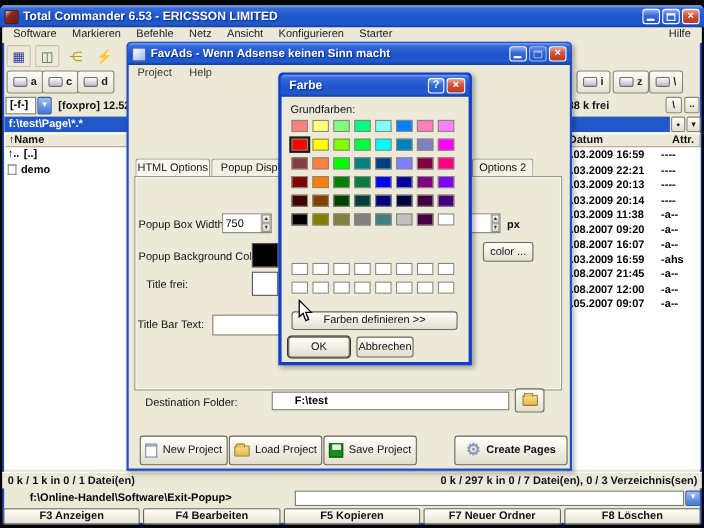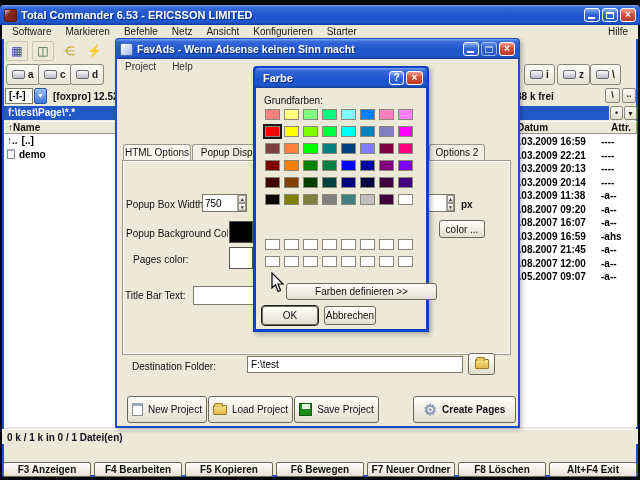--- a/index.html
+++ b/index.html
@@ -64,21 +64,21 @@
   .fa-menubar { position:absolute; left:0; top:20px; width:100%; height:14px; display:flex; gap:16px; padding:1px 8px; font-size:10px; color:#333; }
   .tab { position:absolute; top:104px; height:18px; border:1px solid #9a988a; border-bottom:none; border-radius:3px 3px 0 0; background:#F2F0E4; font-size:10px; text-align:center; line-height:16px; color:#111; }
   .tabbox { position:absolute; left:6px; top:121px; width:387px; height:193px; border:1px solid #fff; outline:1px solid #9a988a; background:#ECE9D8; }
   .fa-label { position:absolute; font-size:10px; color:#111; white-space:nowrap; }
   .spin { position:absolute; height:18px; background:#fff; border:1px solid #7a7a6a; display:flex; }
   .spin input { border:none; outline:none; width:100%; font-size:10px; padding:1px 2px; font-family:"Liberation Sans",sans-serif; }
   .spincol { width:11px; border-left:1px solid #aaa; display:flex; flex-direction:column; }
   .spincol div { flex:1; background:linear-gradient(#FDFDF8,#D8D4C4); border:1px solid #9a988a; font-size:5px; line-height:6px; text-align:center; color:#333; }
   .swatch { position:absolute; width:24px; height:22px; border:1px solid #555; }
   .xbtn { position:absolute; border:1px solid #6a6a5a; border-radius:3px; background:linear-gradient(#FFFFFA,#E2DECE); font-size:10px; color:#111; text-align:center; display:flex; align-items:center; justify-content:center; gap:5px; }
-  .txtin { position:absolute; background:#fff; border:1px solid #7a7a6a; font-size:10px; padding:1px 3px; }
+  .txtin { position:absolute; background:#fff; border:1px solid #7a7a6a; font-size:10px; padding:1px 20px;font-weight:bold; }
   .folder-ico { width:14px; height:10px; background:linear-gradient(#F8E088,#E0B848); border:1px solid #9a7a20; border-radius:1px; position:relative; }
   .folder-ico:before { content:""; position:absolute; left:0; top:-3px; width:7px; height:3px; background:#E8C860; border:1px solid #9a7a20; border-bottom:none; border-radius:2px 2px 0 0; }
   .doc-ico { width:11px; height:13px; background:#fff; border:1px solid #889; border-top:3px solid #9ab; }
   .save-ico { width:13px; height:13px; background:#1a8a1a; border:1px solid #0a5a0a; position:relative; }
   .save-ico:before { content:""; position:absolute; left:2px; top:0; width:8px; height:5px; background:#e8f0e8; }
   .gear-ico { font-size:15px; color:#8a98b8; line-height:15px; }
 
   
   .farbe { position:absolute; left:253px; top:66px; width:176px; height:266px; background:#ECE9D8;
            border:3px solid #1040C8; border-radius:4px 4px 0 0; z-index:10; box-shadow:2px 2px 5px rgba(0,0,0,.3); }
@@ -244,29 +244,33 @@
       <span class="at">-a--</span>
     </div>
       <div class="drow">
       <span class="dt">1.05.2007 09:07</span>
       <span class="at">-a--</span>
     </div>
   </div>
 
   <div class="statusrow">
     <span class="abs nw" style="left:5px; top:2px;">0 k / 1 k in 0 / 1 Datei(en)</span>
+    <span class="abs nw" style="right:4px; top:2px;">0 k / 297 k in 0 / 7 Datei(en), 0 / 3 Verzeichnis(sen)</span>
+  </div>
+  <div class="cmdrow">
+    <span class="abs nw" style="left:25px; top:2px;">f:\Online-Handel\Software\Exit-Popup&gt;</span>
+    <input class="cmdinput" style="">
+    <div class="dropbtn" style="left:621px; top:1px; width:14px; height:14px; line-height:12px;">▼</div>
   </div>
   <div class="fkeys">
     <div class="fkey">F3 Anzeigen</div>
       <div class="fkey">F4 Bearbeiten</div>
       <div class="fkey">F5 Kopieren</div>
-      <div class="fkey">F6 Bewegen</div>
       <div class="fkey">F7 Neuer Ordner</div>
       <div class="fkey">F8 Löschen</div>
-      <div class="fkey">Alt+F4 Exit</div>
   </div>
 
   <div class="favads">
     <div class="tbar fa-tbar">
       <div class="fa-icon"></div>
       <div class="ttext" style="font-size:10.5px;">FavAds - Wenn Adsense keinen Sinn macht</div>
       <div class="wbtns">
         <div class="wbtn">
             <span class="glyph-min"></span>
           </div>
@@ -301,21 +305,21 @@
           <div>▲</div>
           <div>▼</div>
         </div>
     </div>
     <div class="fa-label" style="left:344px; top:159px; font-weight:bold;">px</div>
     <div class="xbtn" style="left:322px; top:180px; width:46px; height:18px;">color ...</div>
 
     <div class="fa-label" style="left:9px; top:188px; max-width:102px; overflow:hidden;">Popup Background Color:</div>
     <div class="swatch" style="left: 112px; top: 181px; background: rgb(0, 0, 0);"></div>
 
-    <div class="fa-label" style="left:16px; top:214px;">Pages color:</div>
+    <div class="fa-label" style="left:16px; top:214px;">Title frei:</div>
     <div class="swatch" style="left: 112px; top: 207px; background: rgb(255, 255, 255);"></div>
 
     <div class="fa-label" style="left:8px; top:250px;">Title Bar Text:</div>
     <input class="txtin" style="left: 76px; top: 246px; width: 212px; height: 19px;" value="">
 
     <div class="fa-label" style="left:15px; top:321px;">Destination Folder:</div>
     <input class="txtin" style="left: 130px; top: 316px; width: 216px; height: 17px;" value="F:\test">
     <div class="xbtn" style="left:351px; top:313px; width:27px; height:22px;">
       <span class="folder-ico"></span>
     </div>
@@ -408,21 +412,21 @@
         <div class="cell" style="background: rgb(255, 255, 255);"></div>
         <div class="cell" style="background: rgb(255, 255, 255);"></div>
         <div class="cell" style="background: rgb(255, 255, 255);"></div>
         <div class="cell" style="background: rgb(255, 255, 255);"></div>
         <div class="cell" style="background: rgb(255, 255, 255);"></div>
         <div class="cell" style="background: rgb(255, 255, 255);"></div>
         <div class="cell" style="background: rgb(255, 255, 255);"></div>
         <div class="cell" style="background: rgb(255, 255, 255);"></div>
         <div class="cell" style="background: rgb(255, 255, 255);"></div>
     </div>
-    <div class="xbtn" style="left:9px; top:214px; width:151px; height:17px;margin-left:21px;">Farben definieren &gt;&gt;</div>
+    <div class="xbtn" style="left:9px; top:214px; width:151px; height:17px;">Farben definieren &gt;&gt;</div>
     <div class="xbtn" style="left:6px; top:237px; width:56px; height:19px; outline:1px solid #222;">OK</div>
     <div class="xbtn" style="left:68px; top:237px; width:52px; height:19px;">Abbrechen</div>
   </div>
 
   <svg class="cursor" style="left:271px; top:272px;" width="15" height="22" viewBox="0 0 15 22">
     <polygon points="1,1 1,16 4.5,12.8 7,19.5 9.6,18.4 7,12 12,12" fill="#ffffff" stroke="#000000" stroke-width="1.2"></polygon>
   </svg>
 
 </div>
 

